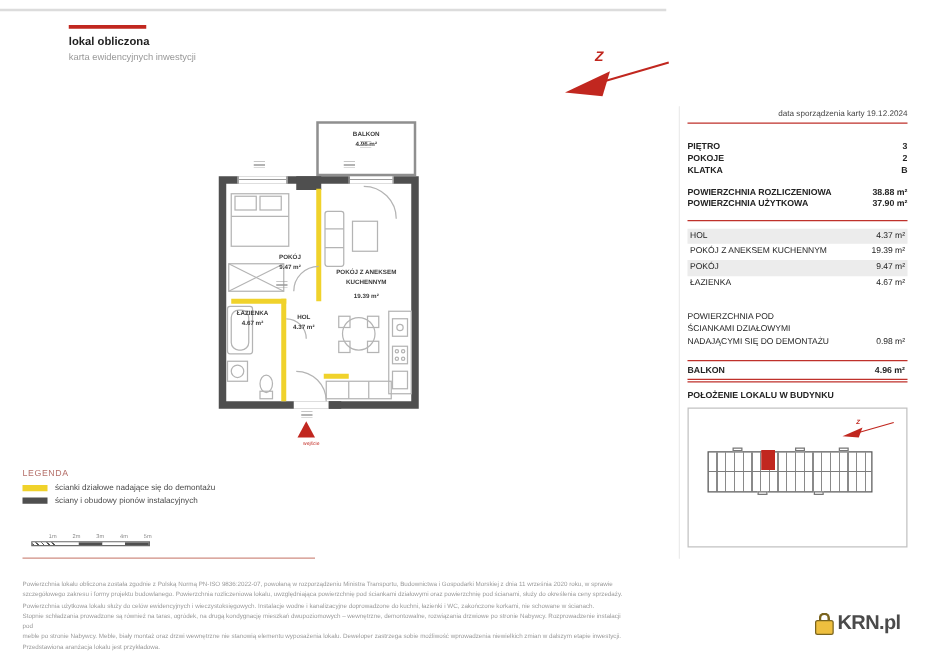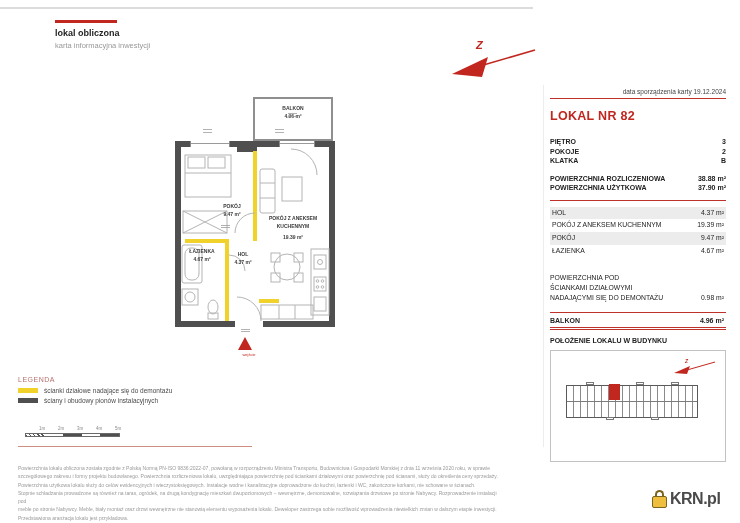--- a/index.html
+++ b/index.html
@@ -87,21 +87,21 @@
   .map-compass { position:absolute; right:8px; top:6px; width:48px; height:20px; }
 </style>
 </head>
 <body>
 
 <div class="page">
 
   <div class="topline"></div>
   <div class="brandline"></div>
   <div class="h-title">lokal obliczona</div>
-  <div class="h-sub">karta informacyjna inwestycji</div>
+  <div class="h-sub">karta ewidencyjnych inwestycji</div>
 
   <div class="compass">
     <svg width="100" height="45" viewBox="0 0 100 45">
       <line x1="95" y1="14" x2="40" y2="30" stroke="#c1271f" stroke-width="1.5"></line>
       <polygon points="12,38 48,21 42,41" fill="#c1271f"></polygon>
       <text x="36" y="13" font-size="11" font-style="italic" font-weight="bold" fill="#c1271f">Z</text>
     </svg>
   </div>
 
   <div class="plan">
@@ -239,21 +239,20 @@
       <div class="shackle"></div>
       <div class="body"></div>
     </div>
     <div class="krn-text">KRN.pl</div>
   </div>
 
   <div class="vdiv"></div>
   <div class="panel">
     <div class="p-date">data sporządzenia karty 19.12.2024</div>
     <div class="redhr"></div>
-    <div class="p-title">LOKAL NR  82</div>
 
     <div class="attrs">
       <div class="kv b">
         <span>PIĘTRO</span>
         <span>3</span>
       </div>
       <div class="kv b">
         <span>POKOJE</span>
         <span>2</span>
       </div>

